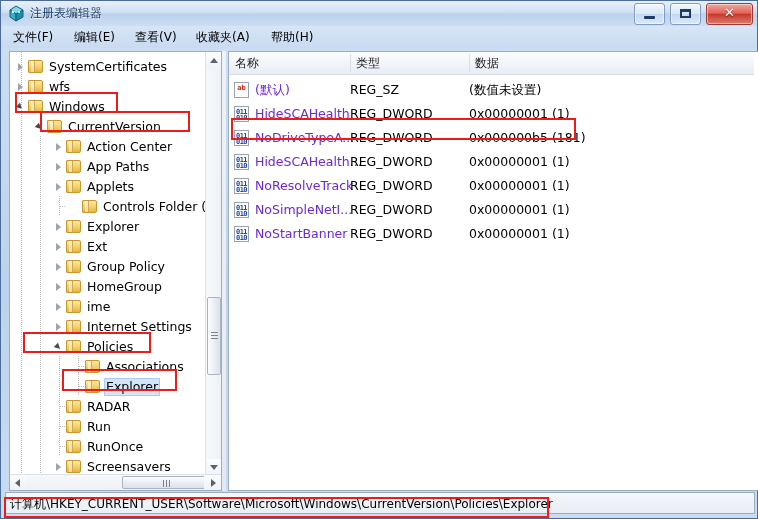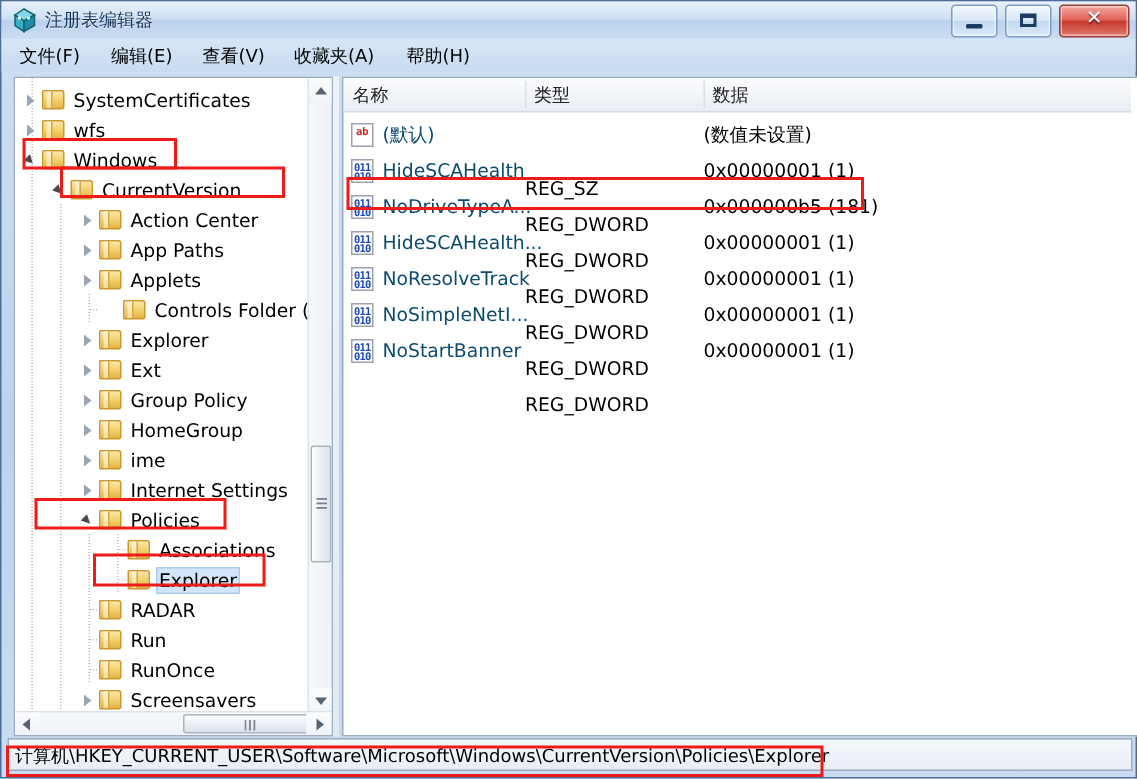--- a/index.html
+++ b/index.html
@@ -129,22 +129,22 @@
     border-bottom:1px solid #d4dce6;
   }
   .lst-header .hcell{
     position:absolute;top:0;height:22px;line-height:22px;
     font-size:12px;color:#222;padding-left:6px;box-sizing:border-box;
   }
   .hsep{position:absolute;top:2px;width:1px;height:18px;background:#d8dfe8;}
   .lrow{
     position:absolute;left:0;width:525px;height:24px;line-height:24px;white-space:nowrap;
   }
-  .lrow .c-name{position:absolute;left:26px;top:0;font-size:12.5px;color:#0c4a6e;}
-  .lrow .c-type{position:absolute;left:121px;top:0;font-size:12.5px;color:#000;margin-top:36px;}
+  .lrow .c-name{position:absolute;left:26px;top:0;font-size:12.5px;color:#6d28d9;}
+  .lrow .c-type{position:absolute;left:121px;top:0;font-size:12.5px;color:#000;}
   .lrow .c-data{position:absolute;left:240px;top:0;font-size:12.5px;color:#000;}
   .ico-sz,.ico-dw{
     position:absolute;left:5px;top:4px;width:15px;height:16px;
     background:#fff;border:1px solid #9aa2ad;box-sizing:border-box;
     font-size:7px;line-height:6px;text-align:center;font-weight:bold;
     font-family:"DejaVu Sans Mono","Liberation Mono",monospace;
     overflow:hidden;padding-top:2px;
   }
   .ico-sz{color:#cc2a1d;}
   .ico-dw{color:#1d49b5;letter-spacing:-0.5px;}

